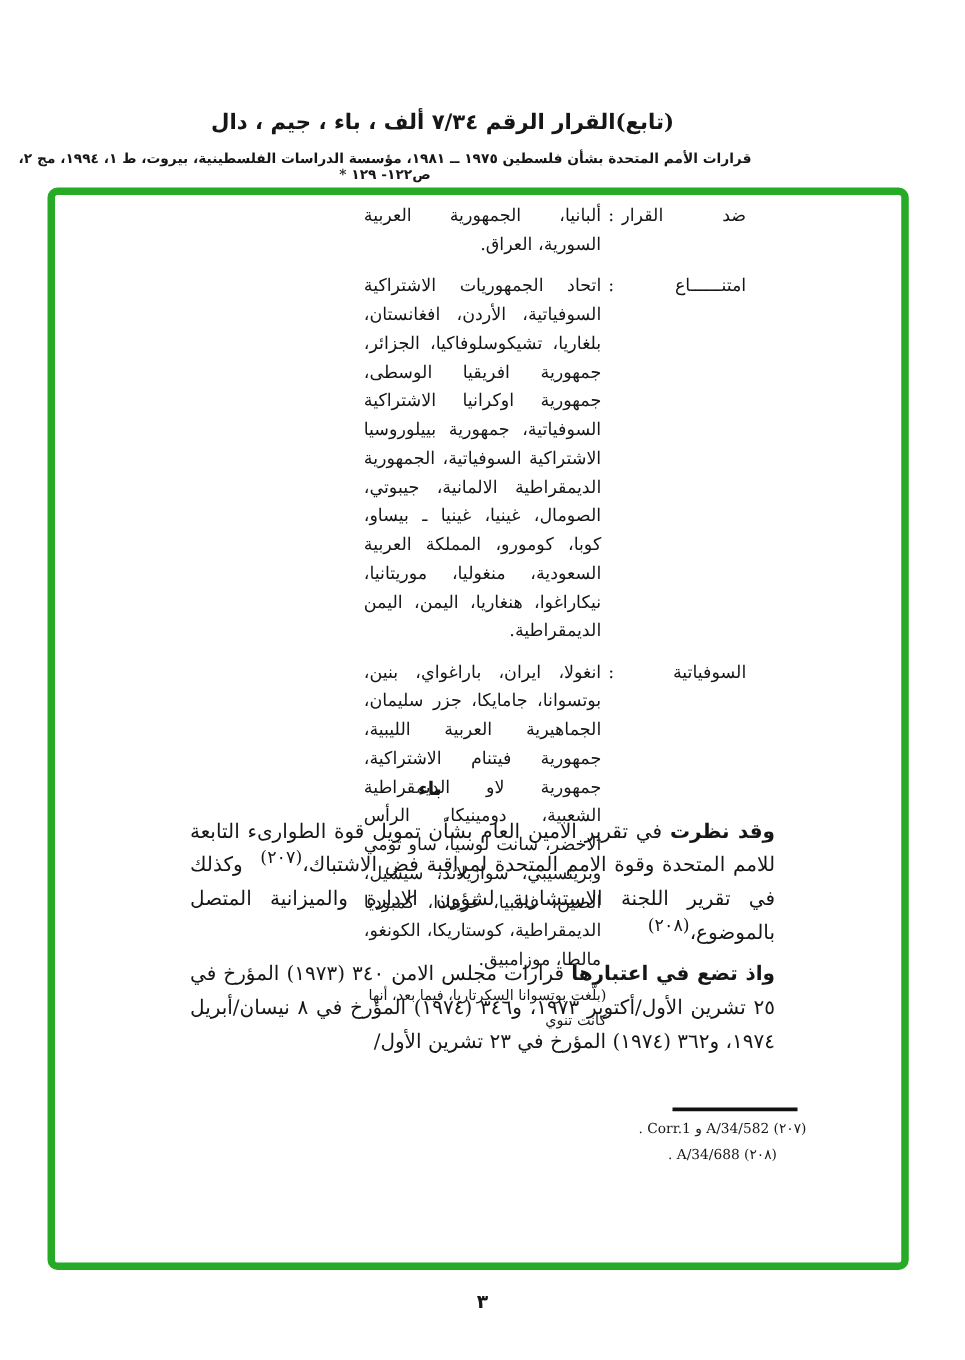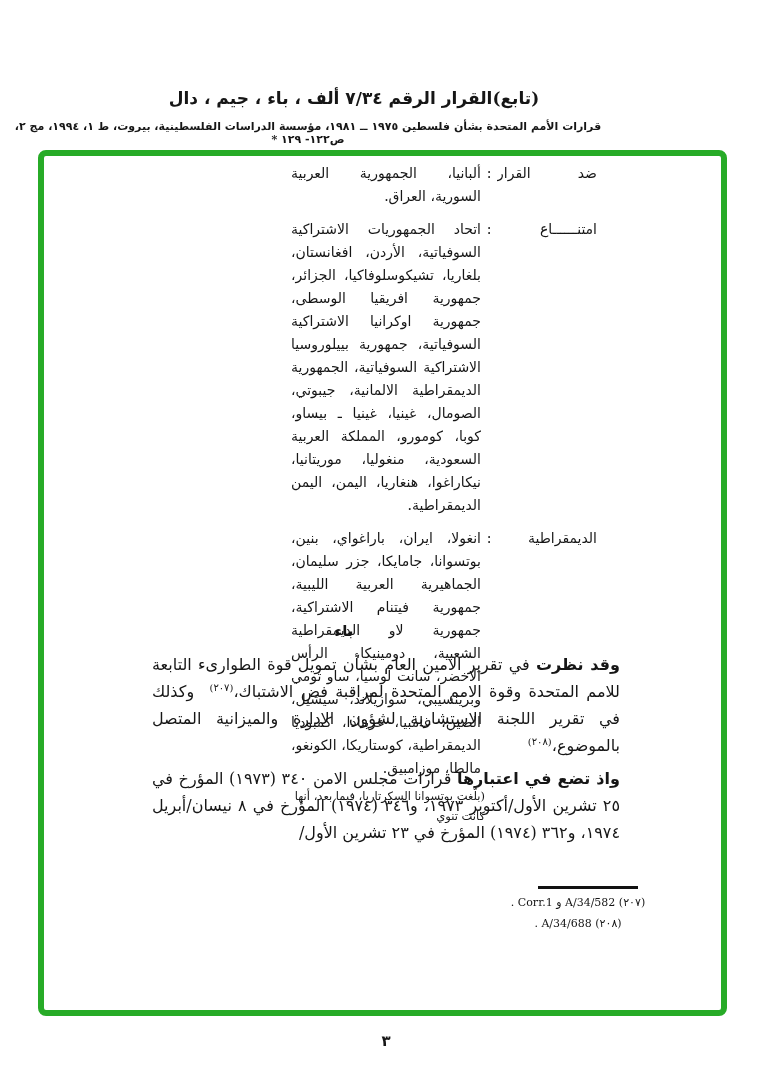--- a/index.html
+++ b/index.html
@@ -18,21 +18,21 @@
   .vcolon{flex:0 0 16px;width:16px;text-align:center;}
   .vtext{flex:1;text-align:justify;}
   #vote-note{margin-top:6px;padding-right:112px;font-size:11.5px;line-height:20px;text-align:right;}
   #vote-note .n2{padding-right:52px;}
   
   #lower{top:618px;left:152px;width:468px;direction:rtl;font-size:16px;line-height:27px;}
   #baa{text-align:center;padding-right:84px;font-weight:bold;font-size:15px;}
   #preamble{margin-top:12px;font-weight:bold;padding-right:52px;text-align:right;}
   .bodyp{text-align:justify;margin-top:6px;}
   .lead{font-weight:bold;}
-  sup.ref{font-size:10px;line-height:0;vertical-align:super;}
+  sup.ref{font-size:14px;line-height:0;vertical-align:super;}
   .postref{padding-right:8px;}
   
   #fnrule{left:538px;top:886px;width:100px;height:3px;background:#111;}
   #footnotes{left:500px;top:892px;width:156px;direction:rtl;text-align:center;font-size:11px;line-height:21px;}
   #pagenum{top:1032px;left:0;width:772px;text-align:center;font-weight:bold;font-size:15px;}
 </style>
 </head>
 <body>
 
 <div class="abs" id="title">(تابع)القرار الرقم ٧/٣٤ ألف ، باء ، جيم ، دال</div>
@@ -58,21 +58,21 @@
       <span>الاشتراكية السوفياتية، جمهورية بييلوروسيا</span>
       <span>الاشتراكية السوفياتية، الجمهورية الديمقراطية</span>
       <span>الالمانية، جيبوتي، الصومال، غينيا، غينيا ـ بيساو،</span>
       <span>كوبا، كومورو، المملكة العربية السعودية، منغوليا،</span>
       <span>موريتانيا، نيكاراغوا، هنغاريا، اليمن، اليمن</span>
       <span>الديمقراطية.</span>
     </span>
   </div>
 
   <div class="ventry">
-    <span class="vlabel">الديمقراطية</span>
+    <span class="vlabel">السوفياتية</span>
       <span class="vcolon">:</span>
       <span class="vtext">
       <span>انغولا، ايران، باراغواي، بنين، بوتسوانا، جامايكا، جزر</span>
       <span>سليمان، الجماهيرية العربية الليبية، جمهورية فيتنام</span>
       <span>الاشتراكية، جمهورية لاو الديمقراطية الشعبية،</span>
       <span>دومينيكا، الرأس الاخضر، سانت لوسيا، ساو</span>
       <span>تومي وبرينسيبي، سوازيلاند، سيشيل، الصين،</span>
       <span>غامبيا، غرينادا، كمبوديا الديمقراطية، كوستاريكا،</span>
       <span>الكونغو، مالطا، موزامبيق.</span>
     </span>

